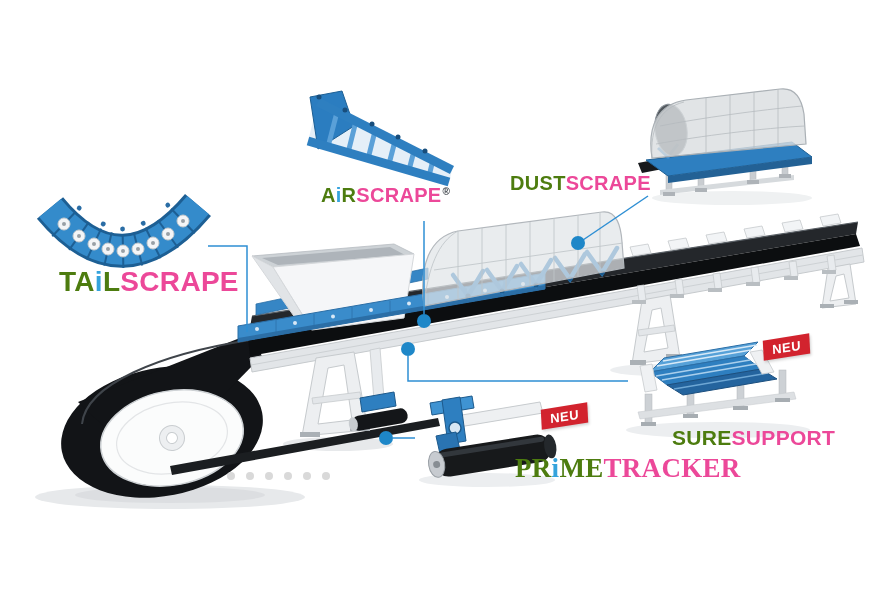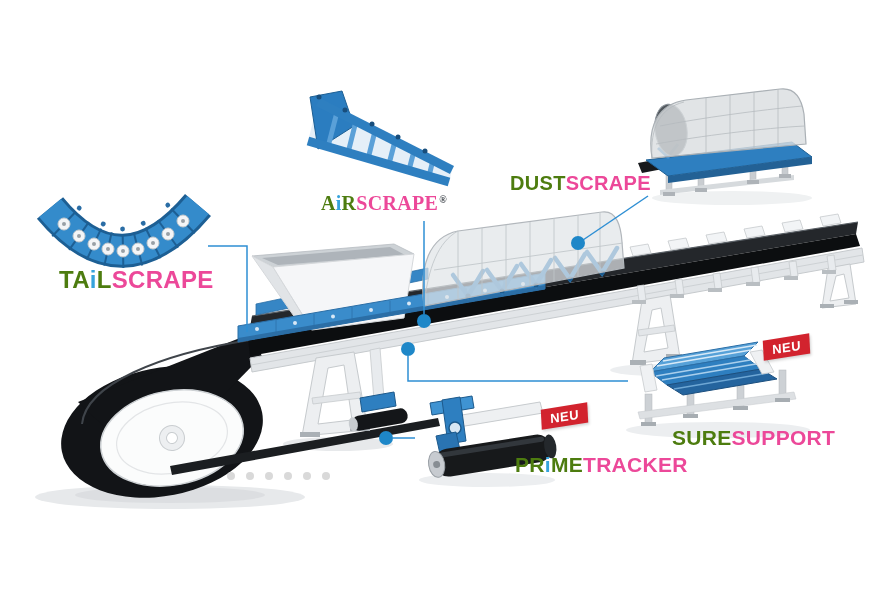--- a/index.html
+++ b/index.html
@@ -5,24 +5,24 @@
   html,body{margin:0;padding:0;background:#fff;}
   .stage{position:relative;width:894px;height:596px;background:#ffffff;overflow:hidden;
          font-family:"Liberation Sans",sans-serif;}
   .stage svg{position:absolute;left:0;top:0;}
 
   
   .plabel{position:absolute;font-weight:800;white-space:nowrap;letter-spacing:.3px;cursor:pointer;}
   .tone-blue{color:#4d7c0f;}
   .tone-lightblue{color:#35a3dc;}
   .tone-dark{color:#ec4899;}
-  #lbl-tailscrape{left:59px;top:266px;font-size:24px;}
-  #lbl-airscrape{left:321px;top:192px;font-size:20px;font-family:Liberation Serif, serif;}
+  #lbl-tailscrape{left:59px;top:266px;font-size:28px;}
+  #lbl-airscrape{left:321px;top:184px;font-size:20px;}
   #lbl-dustscrape{left:510px;top:172px;font-size:20px;}
-  #lbl-primetracker{left:515px;top:453px;font-size:21px;}
+  #lbl-primetracker{left:515px;top:453px;font-size:27px;font-family:Liberation Serif, serif;}
   #lbl-suresupport{left:672px;top:426px;font-size:21px;}
   .reg{font-size:10px;font-weight:700;position:relative;top:-7px;margin-left:1px;color:#3a4047;}
 
   
   .neu{position:absolute;background:#d2232e;color:#ffffff;font-weight:700;font-size:13px;
        line-height:1;padding:4px 9px 3px 9px;letter-spacing:.6px;
        transform:rotate(-9deg) skewX(-6deg);box-shadow:1px 2px 3px rgba(0,0,0,.18);}
   #neu-pt{left:541px;top:406px;}
   #neu-ss{left:763px;top:337px;}
 

